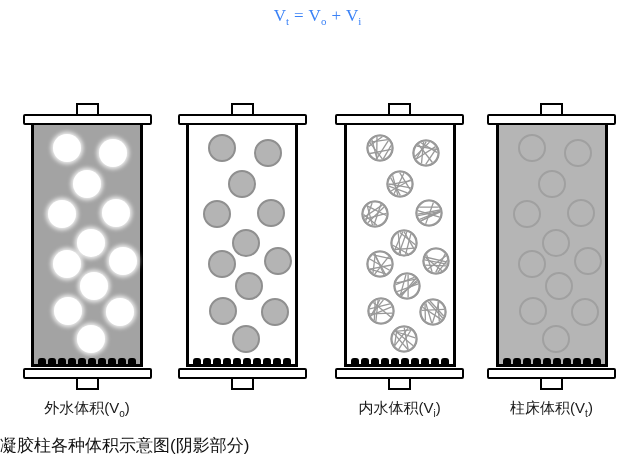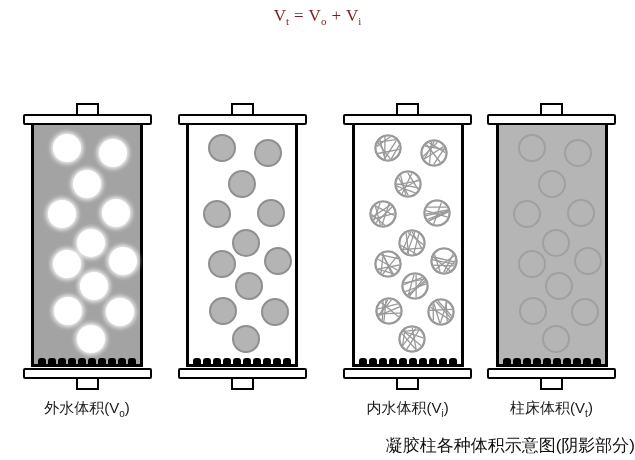--- a/index.html
+++ b/index.html
@@ -3,21 +3,21 @@
 <meta charset="utf-8">
 <style>
   * { margin:0; padding:0; box-sizing:border-box; }
   html,body { width:635px; height:460px; background:#ffffff; }
   body { font-family:"Liberation Sans", sans-serif; position:relative; overflow:hidden; color:#1a1a1a; }
   .page { position:absolute; inset:0; }
 
   
   .formula {
     position:absolute; top:6px; left:0; width:100%; text-align:center;
-    font-family:"Liberation Serif", serif; font-size:17px; color:#7f1d1d;
+    font-family:"Liberation Serif", serif; font-size:17px; color:#3b82f6;
   }
   .f-var { display:inline-block; }
   .f-var sub { font-size:11px; line-height:1; }
   .f-op { display:inline-block; margin:0 5px; }
 
   
   .column { position:absolute; width:129px; display:flex; flex-direction:column; align-items:center; }
   .port {
     width:23px; height:13px; background:#fff; border:2px solid #000;
   }
@@ -44,22 +44,22 @@
   svg.bead { display:block; }
 
   
   .frit { position:absolute; left:4px; right:4px; bottom:0; display:flex; justify-content:space-between; align-items:flex-end; }
   .frit-dot { width:8px; height:6px; background:#000; border-radius:3px 3px 0 0; }
 
   
   .col-label { margin-top:9px; font-size:15px; white-space:nowrap; color:#1a1a1a; }
   .col-label sub { font-size:10px; line-height:1; }
   .caption {
-    position:absolute; top:434px; left:0; width:100%; text-align:right;
-    font-size:17px; color:#111;padding-left:16px;
+    position:absolute; top:434px; left:0; width:100%; text-align:left;
+    font-size:17px; color:#111;
   }
 </style>
 </head>
 <body>
 
 <div class="page">
   <div class="formula"><span class="f-var">V<sub>t</sub></span><span class="f-op">=</span><span class="f-var">V<sub>o</sub></span><span class="f-op">+</span><span class="f-var">V<sub>i</sub></span></div>
   <div id="columns-row">
   <div class="column" style="left: 22.5px; top: 103px;">
     <div class="port top"></div>
@@ -121,21 +121,21 @@
             <div class="frit-dot"></div>
             <div class="frit-dot"></div>
             <div class="frit-dot"></div>
             <div class="frit-dot"></div>
           </div>
     </div>
     <div class="cap bottom"></div>
     <div class="port bottom"></div>
   </div>
 
-  <div class="column" style="left: 343px; top: 103px;">
+  <div class="column" style="left: 335px; top: 103px;">
     <div class="port top"></div>
     <div class="cap top"></div>
     <div class="body white-bed">
           <svg width="28" height="28" viewBox="0 0 28 28" class="bead" style="position: absolute; left: 43px; top: 200px;">
             <circle cx="14" cy="14" r="12.6" fill="#ffffff" stroke="#999999" stroke-width="2.4"></circle>
             <line x1="23.2" y1="20.7" x2="5.6" y2="6.3" stroke="#999999" stroke-width="1.3"></line>
             <line x1="5.5" y1="6.4" x2="20.9" y2="4.9" stroke="#999999" stroke-width="1.3"></line>
             <line x1="4.6" y1="20.5" x2="6.8" y2="5.1" stroke="#999999" stroke-width="1.3"></line>
             <line x1="17.9" y1="3.3" x2="4.7" y2="20.6" stroke="#999999" stroke-width="1.3"></line>
             <line x1="4.0" y1="8.6" x2="18.1" y2="24.7" stroke="#999999" stroke-width="1.3"></line>

